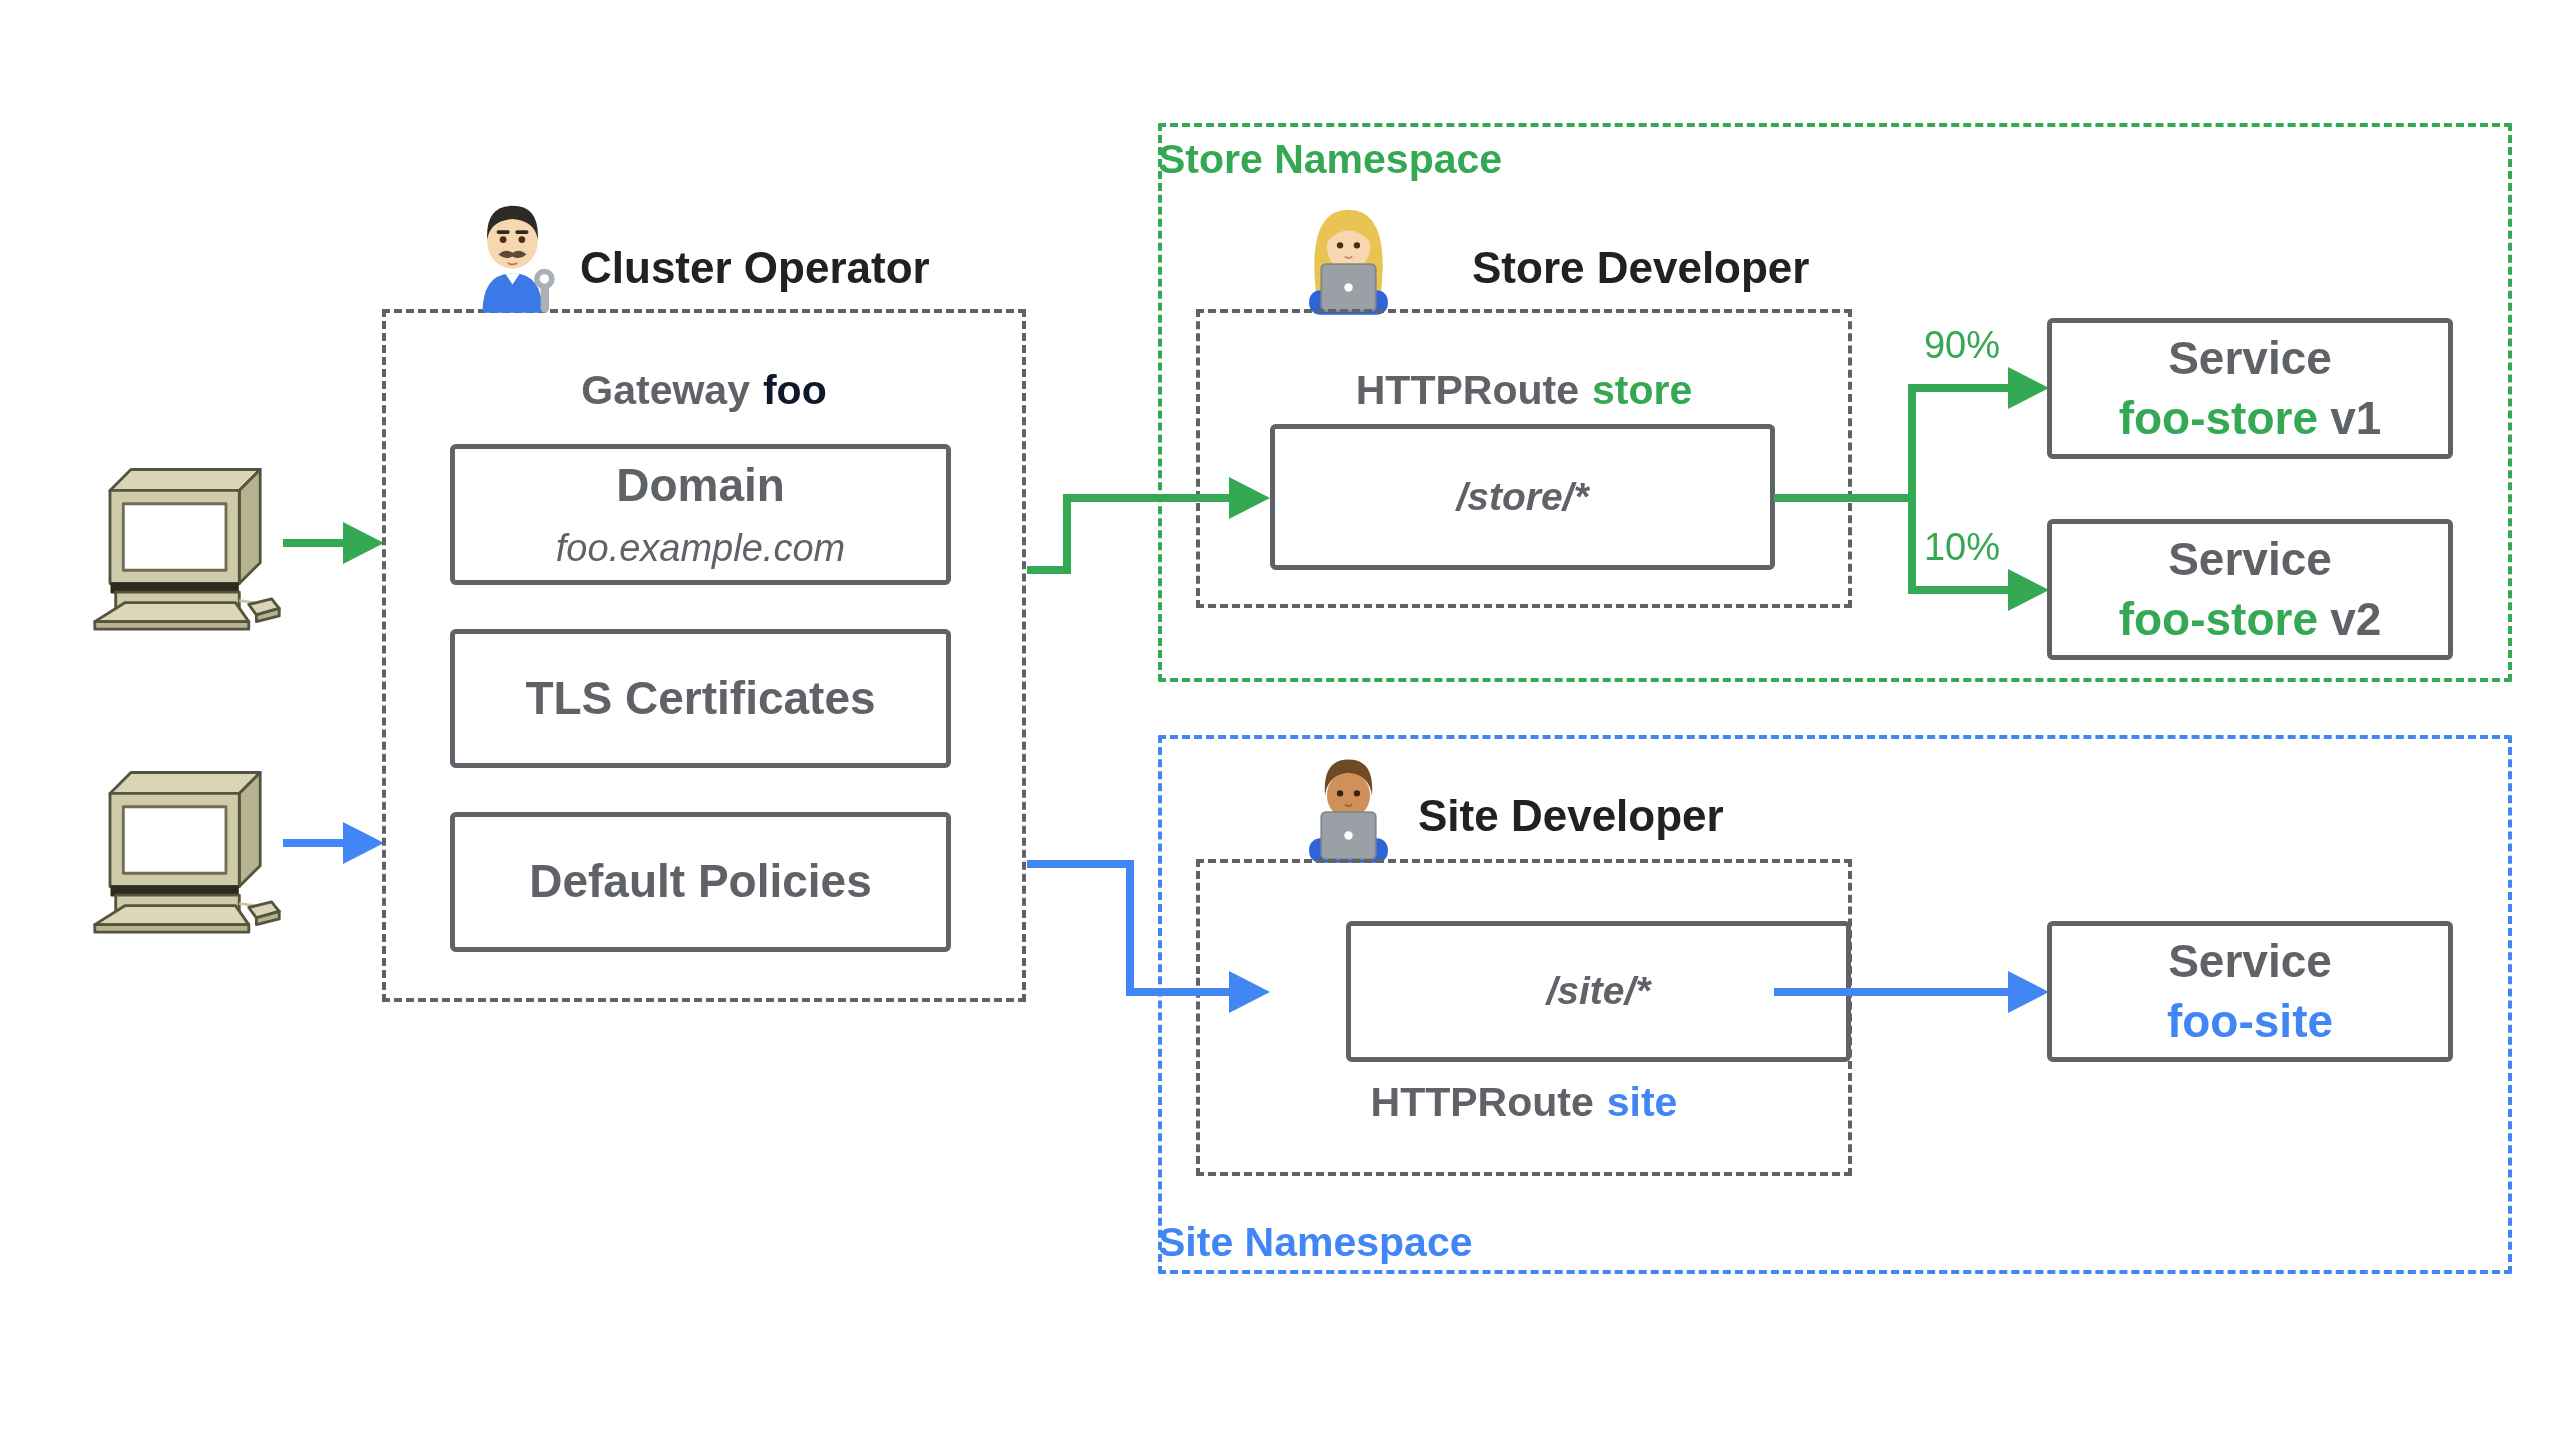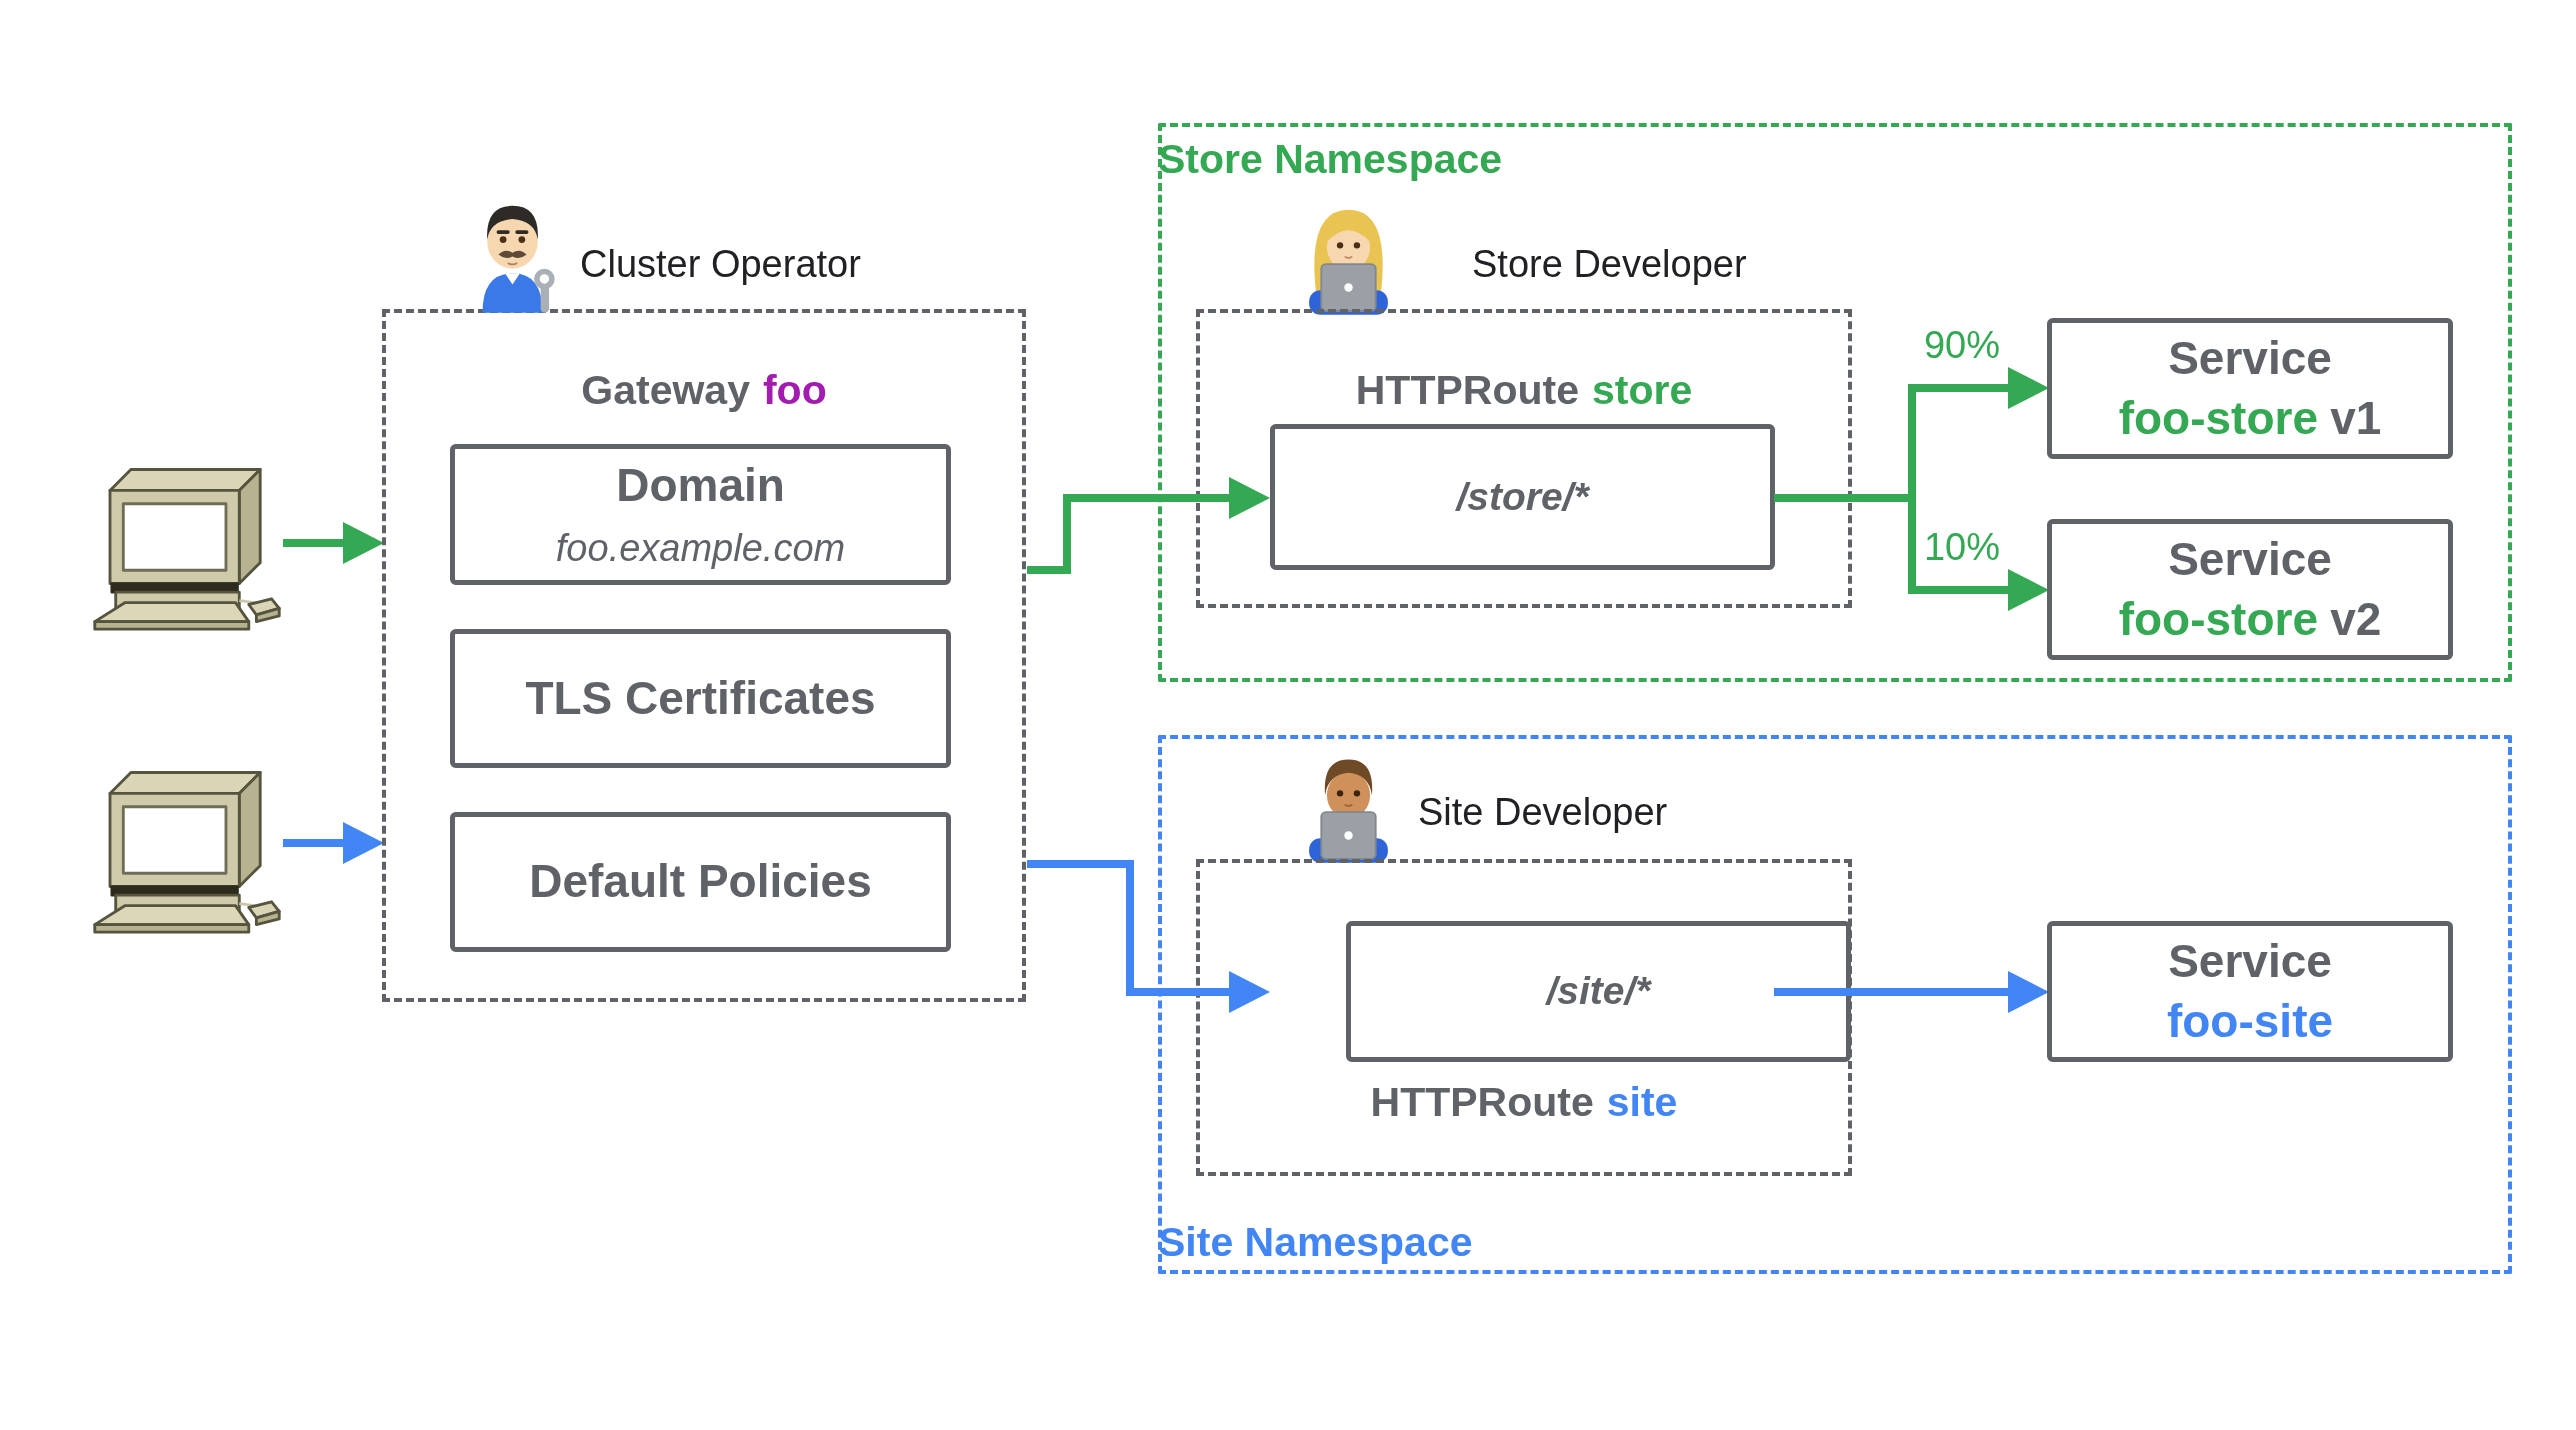--- a/index.html
+++ b/index.html
@@ -21,30 +21,30 @@
   .ns-box{position:absolute;box-sizing:border-box;border-radius:1.9px;background:transparent;}
   .ns-green{border:4.7px dashed #34a853;}
   .ns-blue{border:4.7px dashed #4285f4;}
   .route-box{position:absolute;box-sizing:border-box;border:4.7px dashed #5f6368;}
   .gw-box{position:absolute;box-sizing:border-box;border:4.7px dashed #5f6368;}
   
   .ns-title{position:absolute;font-size:41px;font-weight:700;text-align:left;}
   .ns-title.green{color:#34a853;}
   .ns-title.blue{color:#4285f4;}
   .big-title{position:absolute;font-size:41px;font-weight:700;color:#5f6368;text-align:center;white-space:nowrap;}
-  .big-title .accent-blue{color:#a21caf;margin-left:13px;}
+  .big-title .accent-blue{color:#0f172a;margin-left:13px;}
   .big-title .accent-green{color:#34a853;margin-left:13px;}
   .big-title .accent-lblue{color:#4285f4;margin-left:13px;}
   .box-title{font-size:46px;font-weight:700;color:#5f6368;}
   .box-sub{font-size:38px;font-style:italic;font-weight:400;color:#5f6368;}
   .path-text{font-size:39px;font-weight:700;font-style:italic;color:#5f6368;}
   .svc-name-green{color:#34a853;}
   .svc-name-blue{color:#4285f4;}
   .svc-suffix{color:#5f6368;margin-left:12.2px;}
-  .actor-label{position:absolute;font-size:38px;font-weight:400;color:#202124;white-space:nowrap;}
+  .actor-label{position:absolute;font-size:44px;font-weight:700;color:#202124;white-space:nowrap;}
   .weight-label{position:absolute;font-size:38px;font-weight:500;color:#34a853;text-align:center;width:104px;}
   
   .line{position:absolute;}
   .line.green{background:#34a853;}
   .line.blue{background:#4285f4;}
   .arrow-head{position:absolute;width:0;height:0;border-top:21px solid transparent;border-bottom:21px solid transparent;}
   .arrow-head.green{border-left:41px solid #34a853;}
   .arrow-head.blue{border-left:41px solid #4285f4;}
 </style>
 </head>

